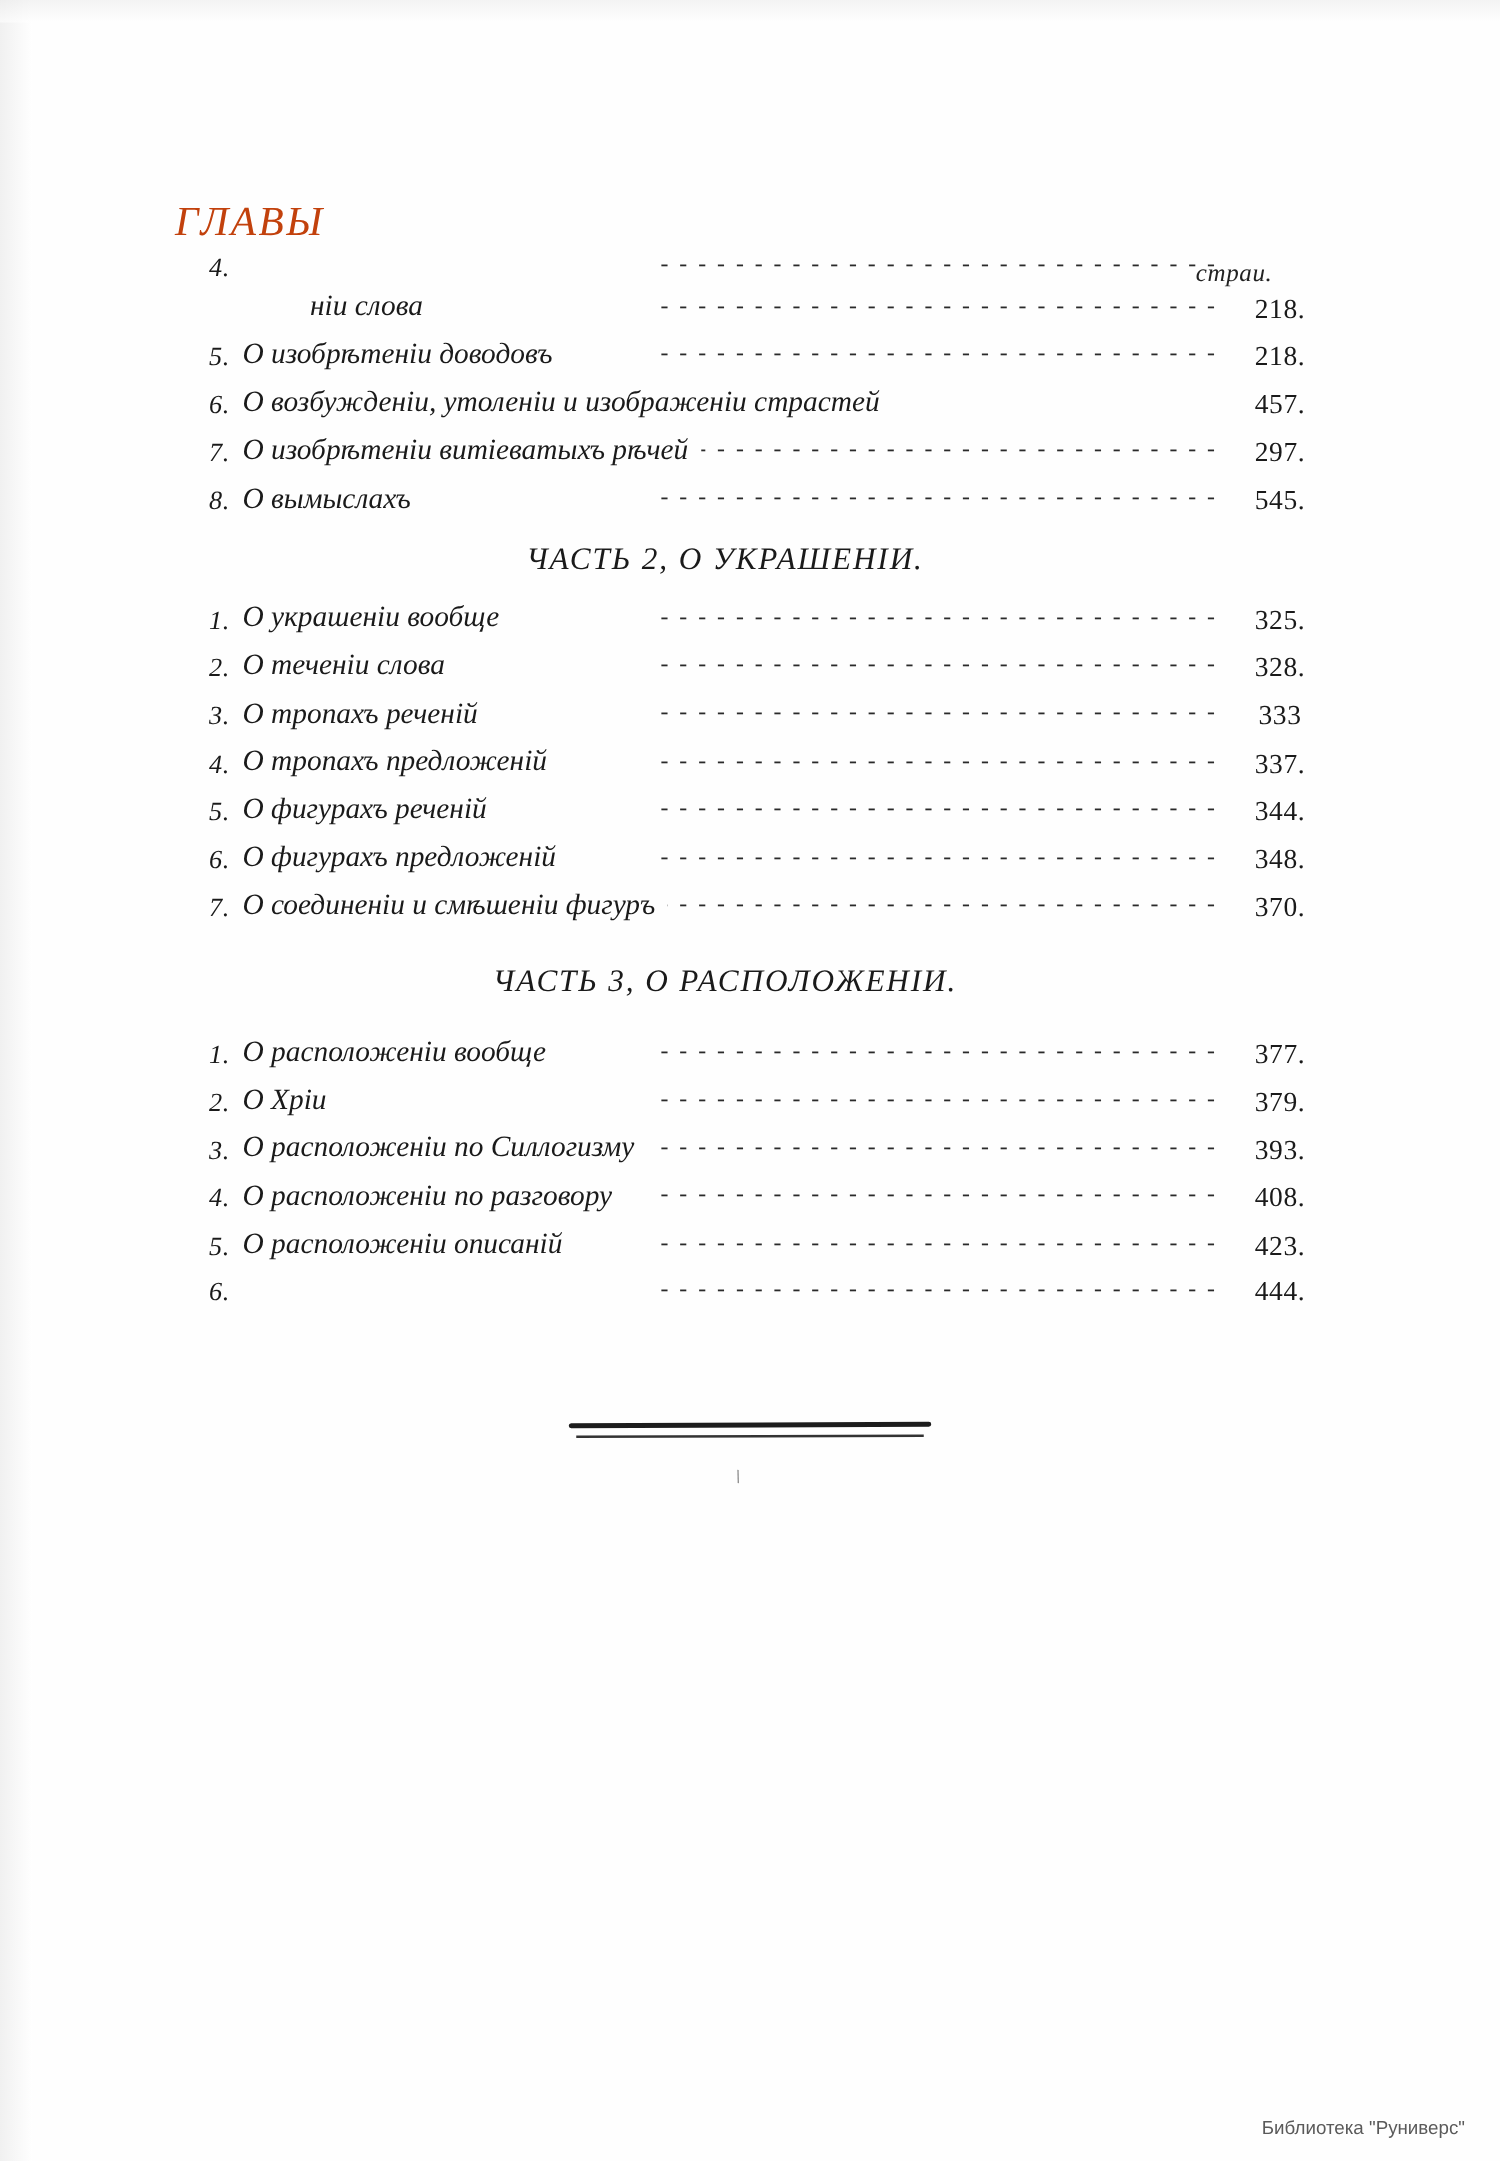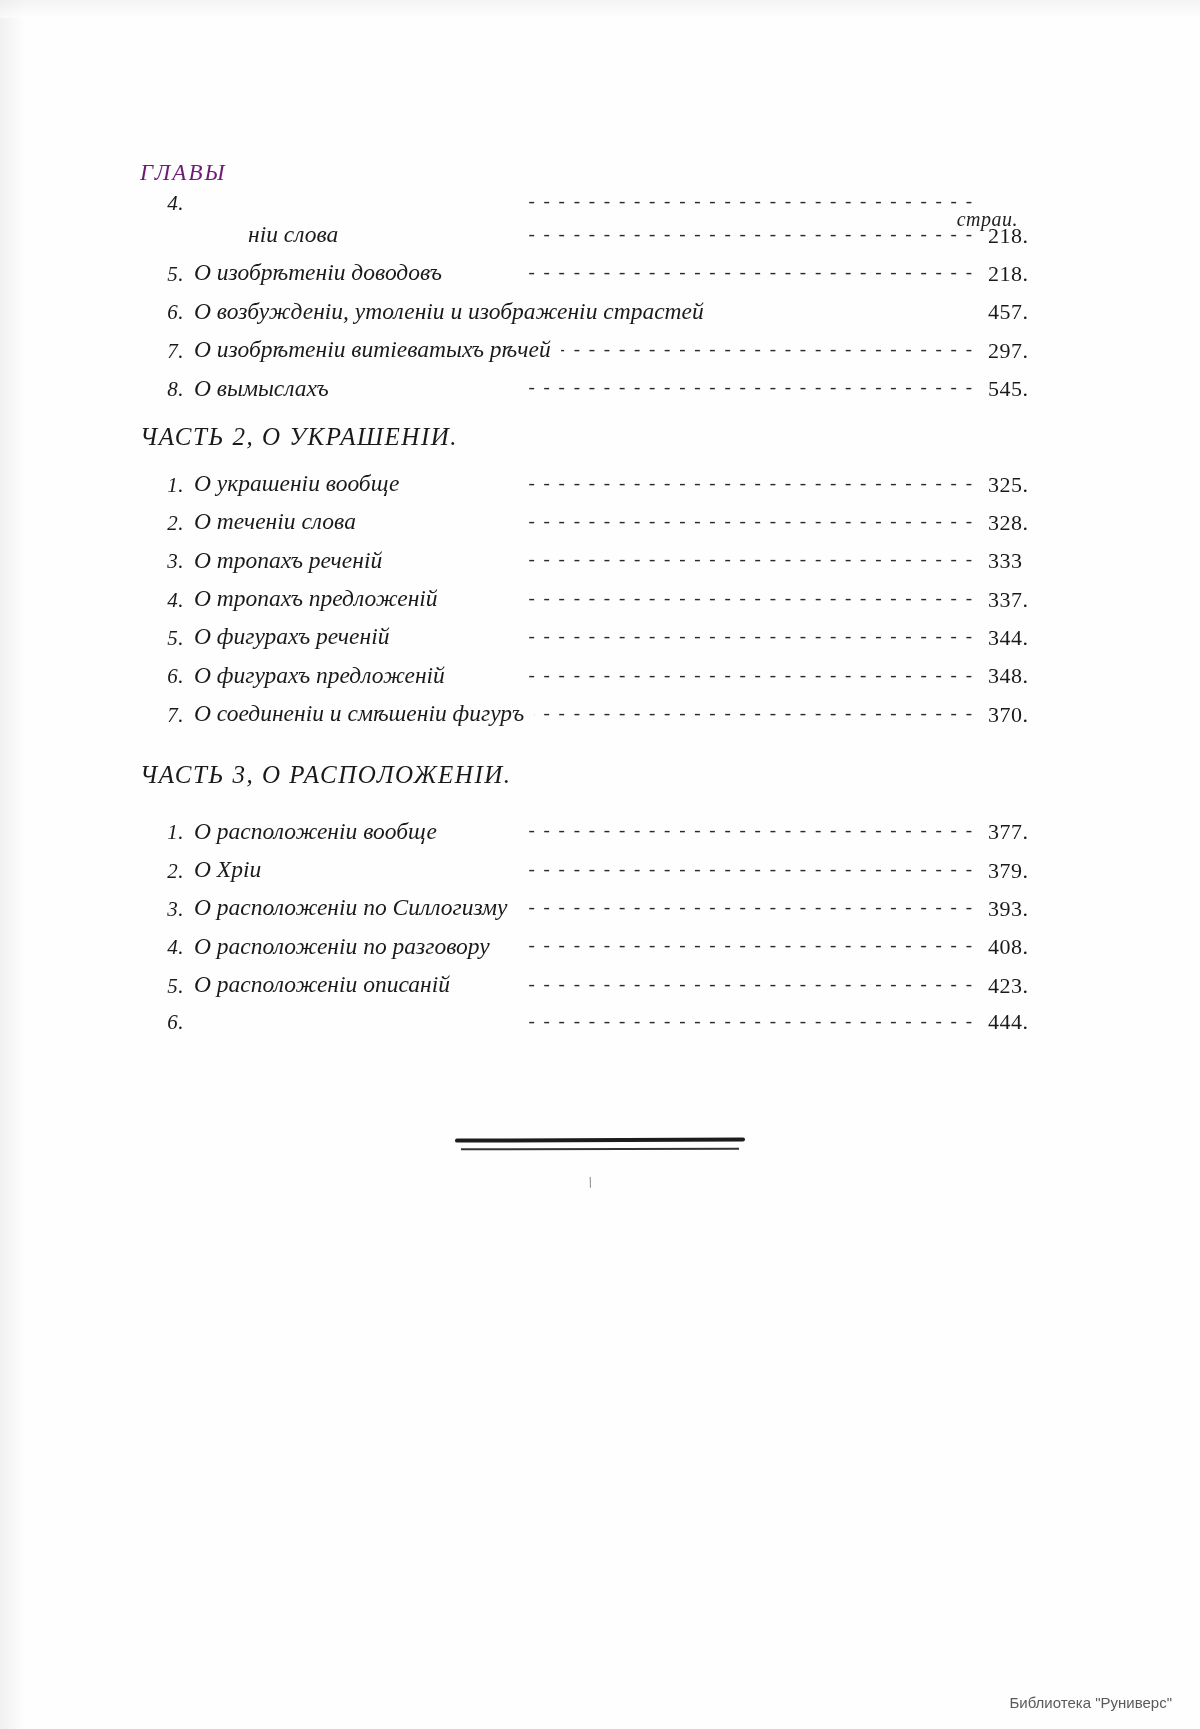--- a/index.html
+++ b/index.html
@@ -39,23 +39,23 @@
   .content {
     position: absolute;
     left: 140px;
     top: 160px;
     width: 920px;
   }
 
   .heading-glavy {
     font-family: "Liberation Serif", serif;
     font-style: italic;
-    font-size: 23px;
+    font-size: 33px;
     letter-spacing: 2px;
-    color: #701a75;
+    color: #c2410c;
     margin: 0 0 6px 0;
   }
 
   .strani {
     position: absolute;
     right: 42px;
     top: 48px;
     font-family: "Liberation Serif", serif;
     font-size: 20px;
     font-style: italic;
@@ -103,35 +103,36 @@
     font-style: normal;
     font-size: 19px;
     letter-spacing: 2px;
     color: #2a2a2a;
     white-space: nowrap;
   }
   .row.noleader .leader::before { content: ""; }
   .row .page-no {
     flex: 0 0 72px;
     width: 72px;
-    text-align: left;
+    text-align: center;
     font-style: normal;
     font-size: 22px;
     letter-spacing: 0.5px;
     padding-left: 8px;
   }
   .row.cont {
     margin-top: -6px;
   }
   .row .cont-title {
     padding-left: 54px;
     font-style: italic;
   }
 
   .section-title {
+    text-align: center;
     font-style: italic;
     font-size: 25px;
     letter-spacing: 1.5px;
     margin: 22px 0 20px 0;
     padding-right: 40px;
   }
   .section-title.second {
     margin: 34px 0 30px 0;
   }
 

